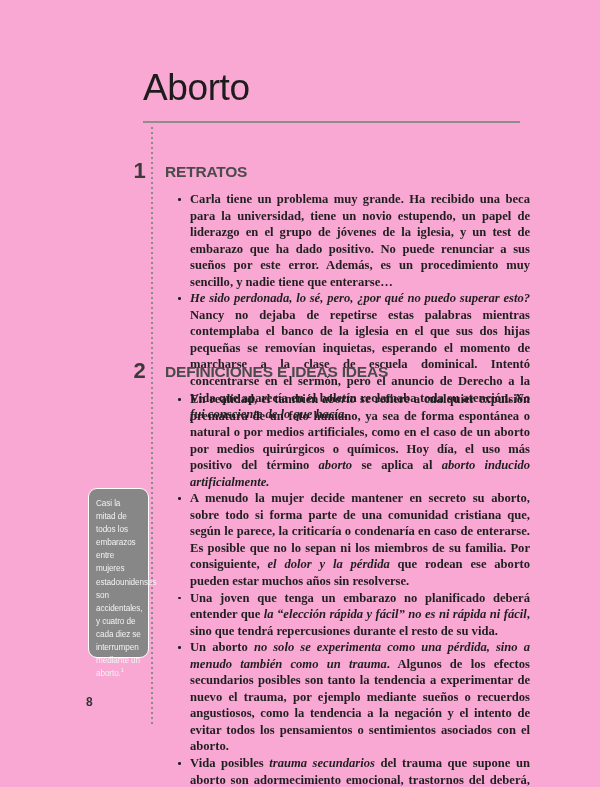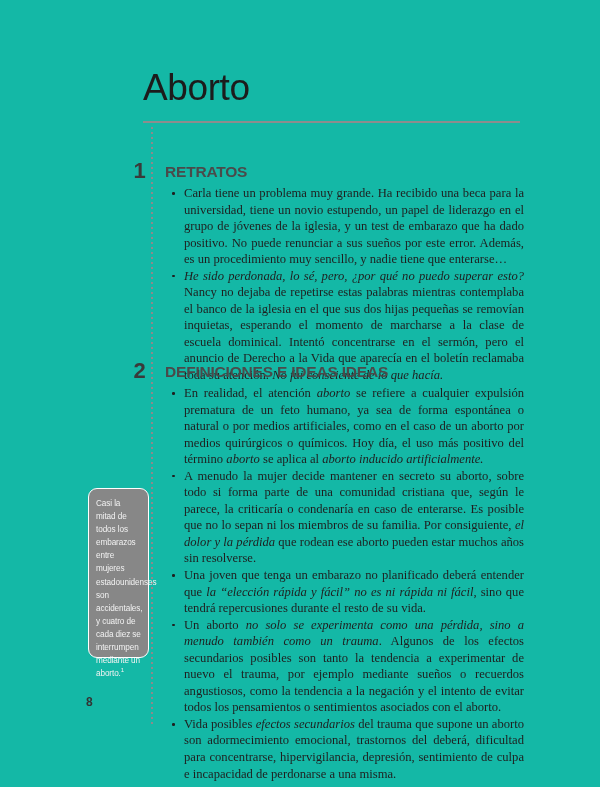--- a/index.html
+++ b/index.html
@@ -11,21 +11,21 @@
     width: 600px;
     height: 787px;
     position: relative;
     font-family: "Liberation Serif", "DejaVu Serif", serif;
     overflow: hidden;
   }
 
   .page {
     position: absolute;
     inset: 0;
-    background: #14b8a6;
+    background: #f9a8d4;
     padding-left: 28px;
   }
 
   
   .title-block {
     position: absolute;
     left: 143px;
     top: 66px;
     width: 377px;
   }
@@ -97,25 +97,26 @@
     font-weight: 700;
     font-size: 15.5px;
     line-height: 18px;
     letter-spacing: -0.2px;
     color: #4a4a4a;
     white-space: nowrap;
   }
 
   ul.bullets {
     list-style: none;
-    margin: 0;
+    margin: 6px;
     padding: 0;
     position: absolute;
     left: 38px;
     width: 354px;
+    font-weight: bold;
   }
   ul.bullets > li {
     position: relative;
     padding-left: 14px;
     font-size: 12.6px;
     line-height: 16.55px;
     color: #1f1f1f;
     text-align: justify;
     margin-bottom: 0px;
     -webkit-hyphens: none;
@@ -198,25 +199,25 @@
           <li><i>He sido perdonada, lo sé, pero, ¿por qué no puedo superar esto?</i><span> Nancy no dejaba de repetirse estas palabras mientras contemplaba el banco de la iglesia en el que sus dos hijas pequeñas se removían inquietas, esperando el momento de marcharse a la clase de escuela dominical. Intentó concentrarse en el sermón, pero el anuncio de Derecho a la Vida que aparecía en el boletín reclamaba toda su atención. </span><i>No fui consciente de lo que hacía.</i></li>
         </ul>
     </div>
 
     <div class="section" id="section-2" style="top:363px;">
       <div class="section-head">
         <div class="section-number">2</div>
         <div class="section-title">DEFINICIONES E IDEAS IDEAS</div>
       </div>
       <ul class="bullets" id="bullets-2" style="top:22px;">
-          <li><span>En realidad, el atención </span><i>aborto</i><span> se refiere a cualquier expulsión prematura de un feto humano, ya sea de forma espontánea o natural o por medios artificiales, como en el caso de un aborto por medios quirúrgicos o químicos. Hoy día, el uso más positivo del término </span><i>aborto</i><span> se aplica al </span><i>aborto inducido artificialmente.</i></li>
+          <li><span>En realidad, el también </span><i>aborto</i><span> se refiere a cualquier expulsión prematura de un feto humano, ya sea de forma espontánea o natural o por medios artificiales, como en el caso de un aborto por medios quirúrgicos o químicos. Hoy día, el uso más positivo del término </span><i>aborto</i><span> se aplica al </span><i>aborto inducido artificialmente.</i></li>
           <li><span>A menudo la mujer decide mantener en secreto su aborto, sobre todo si forma parte de una comunidad cristiana que, según le parece, la criticaría o condenaría en caso de enterarse. Es posible que no lo sepan ni los miembros de su familia. Por consiguiente, </span><i>el dolor y la pérdida</i><span> que rodean ese aborto pueden estar muchos años sin resolverse.</span></li>
           <li><span>Una joven que tenga un embarazo no planificado deberá entender que </span><i>la “elección rápida y fácil” no es ni rápida ni fácil</i><span>, sino que tendrá repercusiones durante el resto de su vida.</span></li>
           <li><span>Un aborto </span><i>no solo se experimenta como una pérdida, sino a menudo también como un trauma</i><span>. Algunos de los efectos secundarios posibles son tanto la tendencia a experimentar de nuevo el trauma, por ejemplo mediante sueños o recuerdos angustiosos, como la tendencia a la negación y el intento de evitar todos los pensamientos o sentimientos asociados con el aborto.</span></li>
-          <li><span>Vida posibles </span><i>efectos secundarios</i><span> del trauma que supone un aborto son adormecimiento emocional, trastornos del deberá, dificultad para concentrarse, hipervigilancia, depresión, sentimiento de culpa e incapacidad de perdonarse a una misma.</span></li>
+          <li><span>Vida posibles </span><i>trauma secundarios</i><span> del trauma que supone un aborto son adormecimiento emocional, trastornos del deberá, dificultad para concentrarse, hipervigilancia, depresión, sentimiento de culpa e incapacidad de perdonarse a una misma.</span></li>
         </ul>
     </div>
   </div>
 
   <aside class="callout">
     <p class="callout-text" id="callout-text">Casi la mitad de todos los embarazos entre mujeres estadounidenses son accidentales, y cuatro de cada diez se interrumpen mediante un aborto.<sup>1</sup></p>
   </aside>
 
   <div class="folio">8</div>
 

